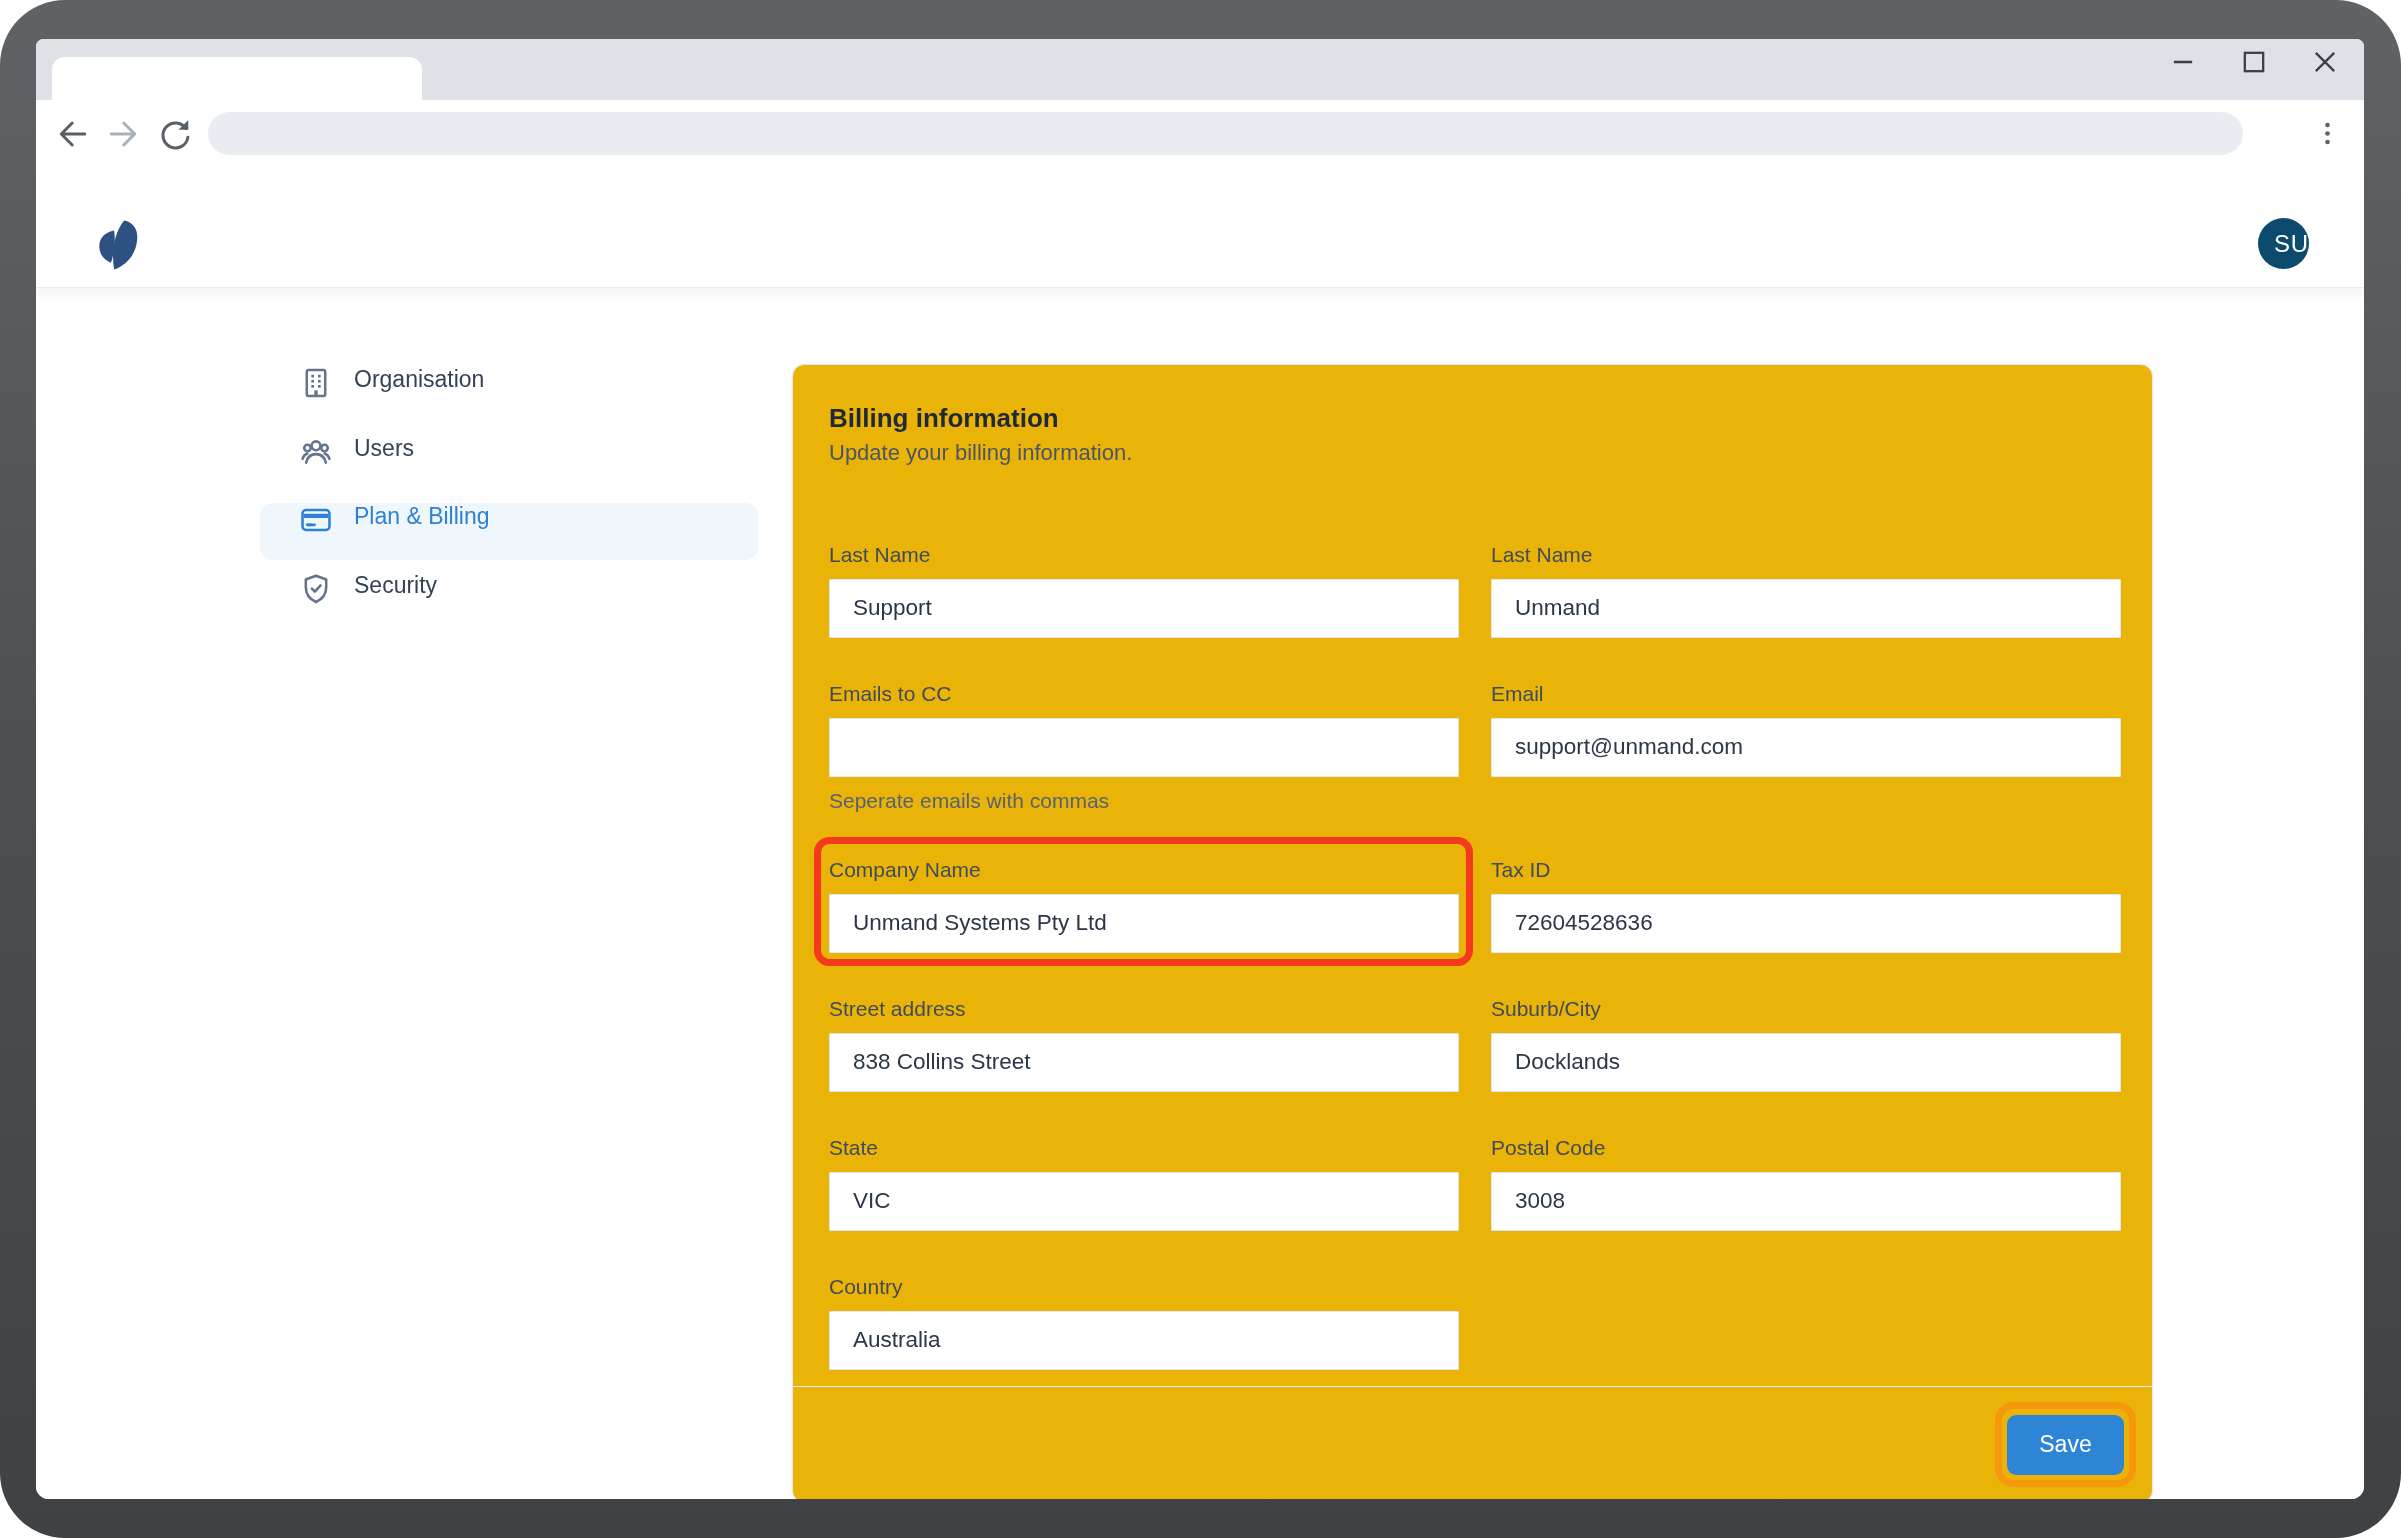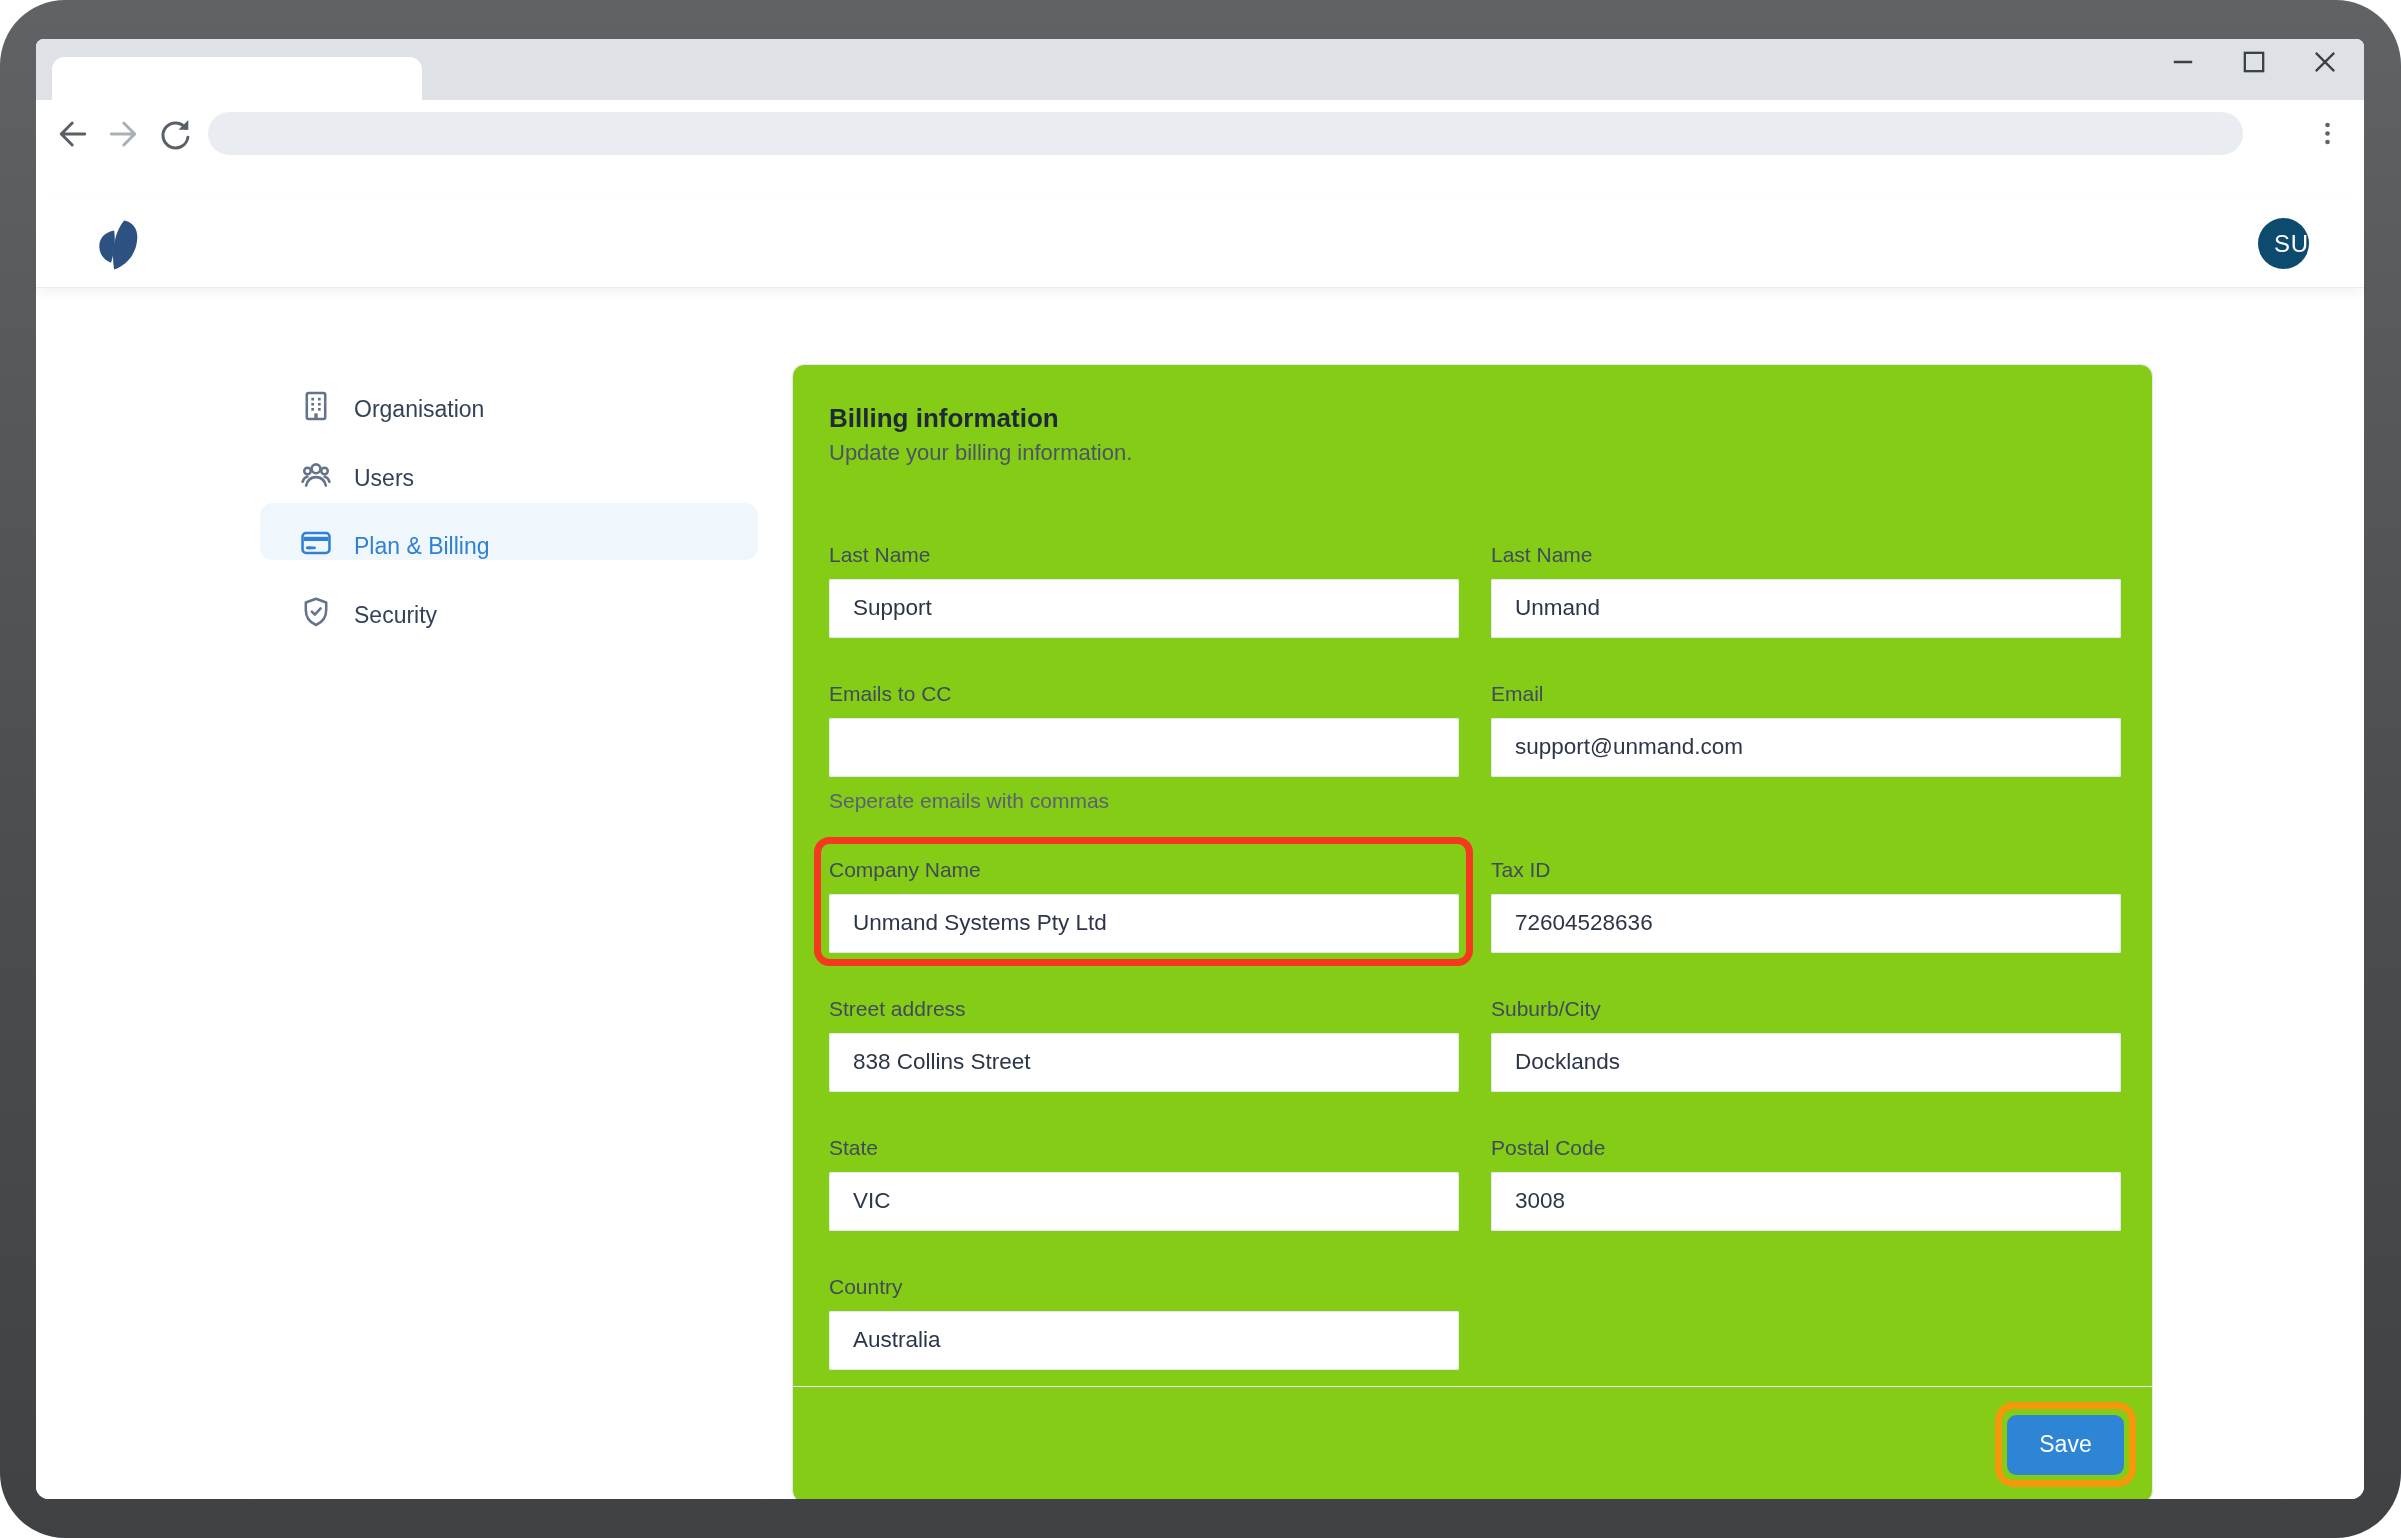--- a/index.html
+++ b/index.html
@@ -33,28 +33,28 @@
   
   .appheader { position:absolute; left:0; top:161px; width:100%; height:88px; background:#fff; border-bottom:0.8px solid #e9ebee; box-shadow:0 6.2px 11px rgba(20,30,50,.05); z-index:5; }
   .logo { position:absolute; left:62px; top:20px; width:40px; height:50px; cursor:pointer; }
   .avatar { position:absolute; left:2222px; top:18px; width:51px; height:51px; border-radius:50%; background:#0c4a6e; color:#fff; font-size:24px; letter-spacing:0.8px; display:flex; align-items:center; justify-content:flex-end; cursor:pointer; }
 
   
   .content { position:absolute; left:0; top:250px; width:100%; height:1210px; background:#fff; }
 
   
   .sidebar { position:absolute; left:224px; top:77px; width:498px; }
-  .side-item { display:flex; align-items:flex-end; gap:21px; height:57px; padding-left:39px; border-radius:12.4px; margin-bottom:11.6px; cursor:pointer; color:#344258; font-size:23px; }
+  .side-item { display:flex; align-items:flex-start; gap:21px; height:57px; padding-left:39px; border-radius:12.4px; margin-bottom:11.6px; cursor:pointer; color:#344258; font-size:23px; }
   .side-item svg { flex:0 0 auto; }
   .side-item .ic { stroke:#64748b; }
   .side-item.active { background:#f0f7fc; color:#2f81d3; }
   .side-item.active .ic { stroke:#2f81d3; }
 
   
-  .card { position:absolute; left:756px; top:75px; width:1361px; height:1139px; background:#84cc16; border:1.6px solid #e6eaf0; border-radius:12.4px; box-shadow:0 1.6px 6.2px rgba(15,23,42,.04); }
+  .card { position:absolute; left:756px; top:75px; width:1361px; height:1139px; background:#eab308; border:1.6px solid #e6eaf0; border-radius:12.4px; box-shadow:0 1.6px 6.2px rgba(15,23,42,.04); }
   .card-body { padding:37px 31px 0 36px; }
   .card-title { font-size:26px; line-height:33px; font-weight:700; color:#1f2937; }
   .card-sub { margin-top:4.7px; font-size:22px; line-height:26px; color:#4b5563; }
 
   .form-grid { margin-top:76px; display:grid; grid-template-columns:1fr 1fr; column-gap:32px; row-gap:43px; }
   .field label { display:block; font-size:21px; line-height:26px; color:#404b5c; margin-bottom:11px; }
   .field input { width:100%; height:59px; background:#fff; border:1.6px solid #e2e8f0; border-radius:1px; padding:0 23px; font-size:22.5px; color:#2b3648; font-family:inherit; outline:none; }
   .helper { margin-top:11px; font-size:21px; line-height:26px; color:#596273; }
 
   .field.company { position:relative; }

